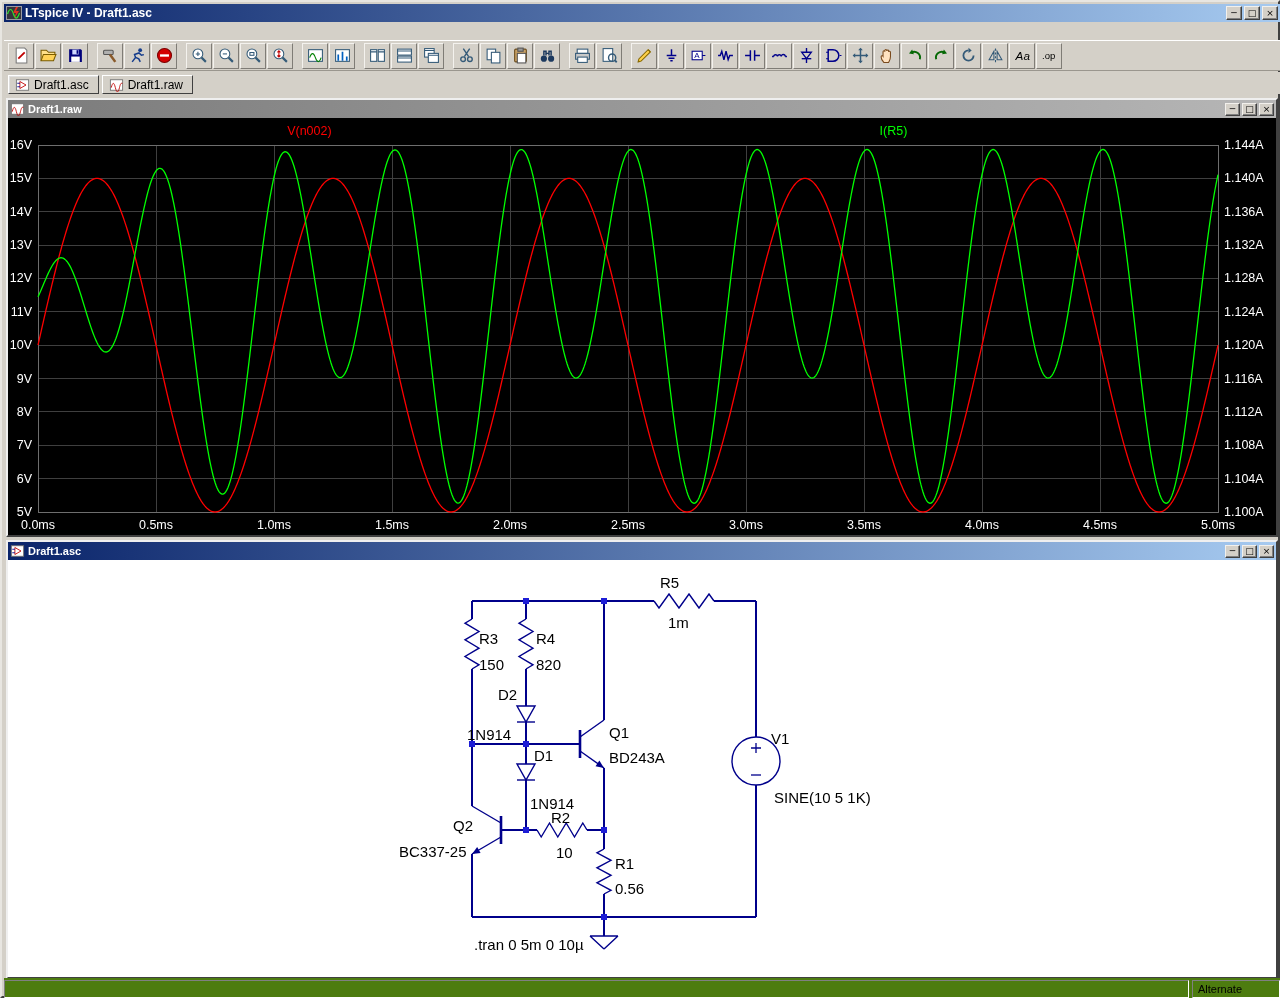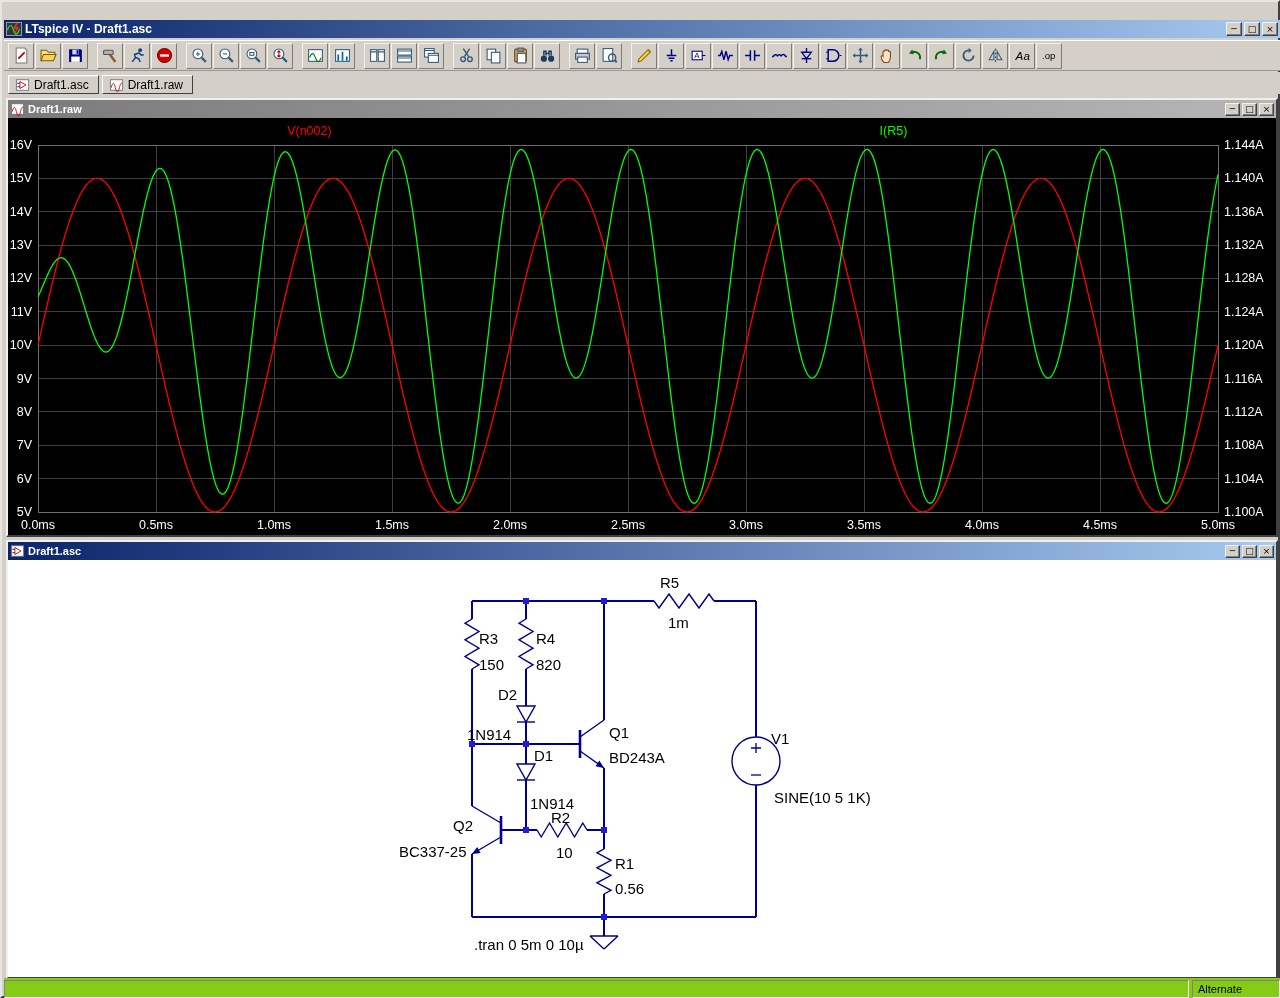--- a/index.html
+++ b/index.html
@@ -6,21 +6,21 @@
   html,body { margin:0; padding:0; }
   body {
     width:1280px; height:998px; position:relative; overflow:hidden;
     background:#d4d0c8; font-family:"Liberation Sans", sans-serif; font-size:12px; color:#000;
   }
   .app-frame { position:absolute; inset:0; border:2px solid; border-color:#e8e6e1 #404040 #404040 #e8e6e1; }
 
   
   .titlebar { position:absolute; left:2px; top:2px; width:1276px; height:18px;
     background:linear-gradient(90deg,#0a246a,#a6caf0); color:#fff; display:flex; align-items:center;
-    padding:0 2px; font-weight:bold; font-size:12px;margin-top:16px; }
+    padding:0 2px; font-weight:bold; font-size:12px; }
   .titlebar .title-text { flex:1; padding-left:3px; white-space:nowrap; }
   .cap-btn { width:16px; height:14px; background:#d4d0c8; border:1px solid; border-color:#f2f0ec #404040 #404040 #f2f0ec;
     box-shadow:inset -1px -1px 0 #808080; font-size:9px; line-height:11px; text-align:center; color:#000; margin-left:2px; padding:0; font-family:"DejaVu Sans",sans-serif; }
 
   
   .menubar { position:absolute; left:2px; top:20px; width:1276px; height:18px; display:flex; align-items:center; background:#d4d0c8; }
   .menu-item { padding:2px 7px; }
 
   
   .toolbar { position:absolute; left:2px; top:38px; width:1276px; height:31px; border-top:1px solid #fff; border-bottom:1px solid #9a968e;
@@ -43,21 +43,21 @@
   .child-title { height:18px; display:flex; align-items:center; padding:0 2px; color:#fff; font-weight:bold; font-size:11px; }
   .child-title.active   { background:linear-gradient(90deg,#0a246a,#a6caf0); }
   .child-title.inactive { background:linear-gradient(90deg,#7b7b7b,#b6b6b6); }
   .child-title .ct-text { flex:1; padding-left:3px; }
   .child-title .cap-btn { width:15px; height:13px; }
   .child-content { height:417px; overflow:hidden; }
   #wave  { display:block; background:#000; }
   #schem { display:block; background:#fff; }
 
   
-  .statusbar { position:absolute; left:2px; top:976px; width:1276px; height:20px; display:flex; padding-top:2px; background:#84cc16; }
+  .statusbar { position:absolute; left:2px; top:976px; width:1276px; height:20px; display:flex; padding-top:2px; background:#4d7c0f; }
   .status-panel { border:1px solid; border-color:#808080 #fff #fff #808080; font-size:11px; display:flex; align-items:center; padding:0 5px; height:18px; }
   .status-left { flex:1; margin-right:3px; }
   .status-right { width:88px; }
 
   svg text { font-family:"Liberation Sans", sans-serif; }
 </style>
 </head>
 <body>
 
 <div class="app-frame">

